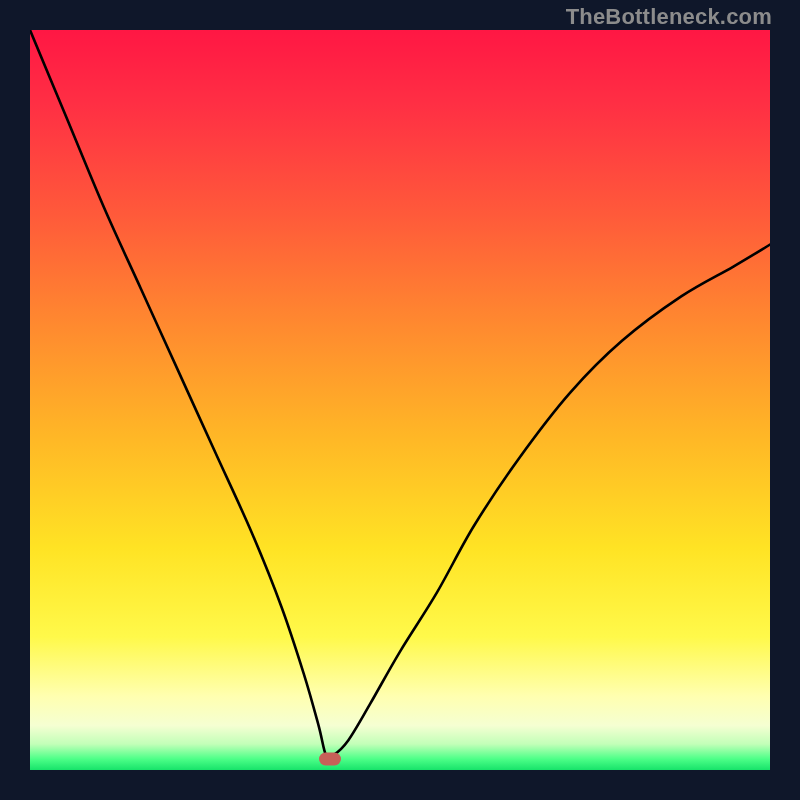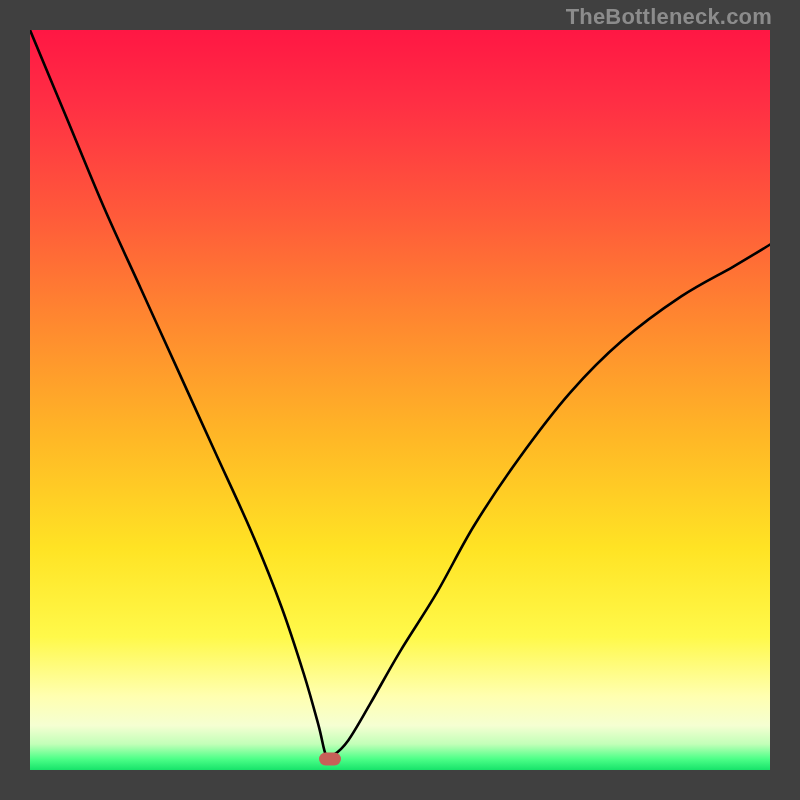--- a/index.html
+++ b/index.html
@@ -9,21 +9,21 @@
     height: 800px;
     background: #000;
     overflow: hidden;
   }
   .frame {
     position: absolute;
     left: 0;
     top: 0;
     width: 800px;
     height: 800px;
-    background: #404040;
+    background: #0f172a;
   }
   .plot {
     position: absolute;
     left: 30px;
     top: 30px;
     width: 740px;
     height: 740px;
     overflow: hidden;
   }
   .gradient {

